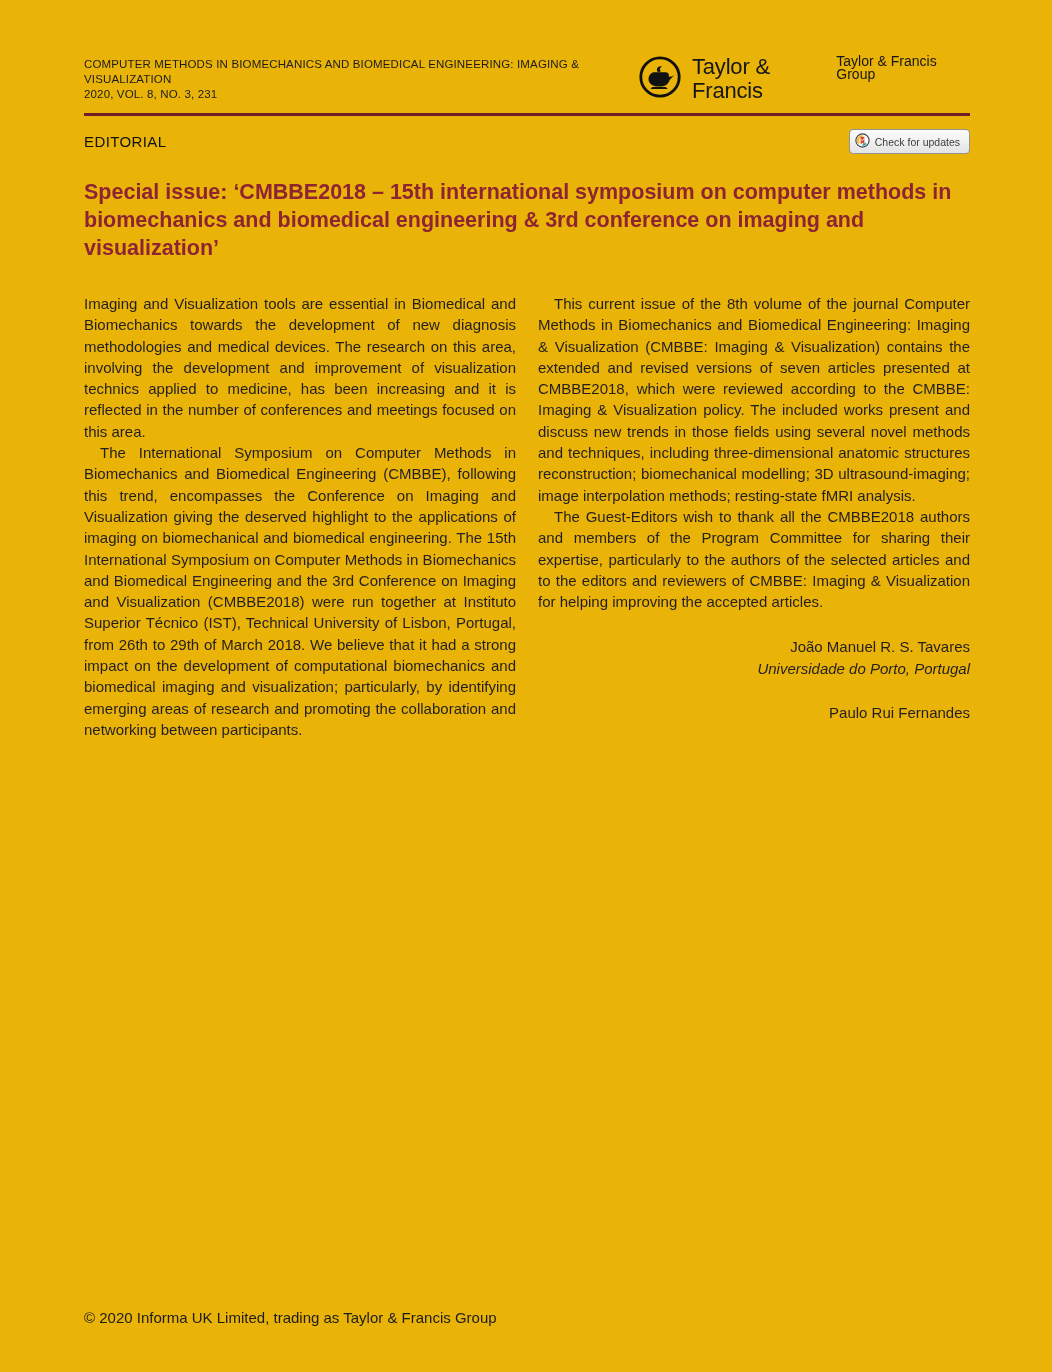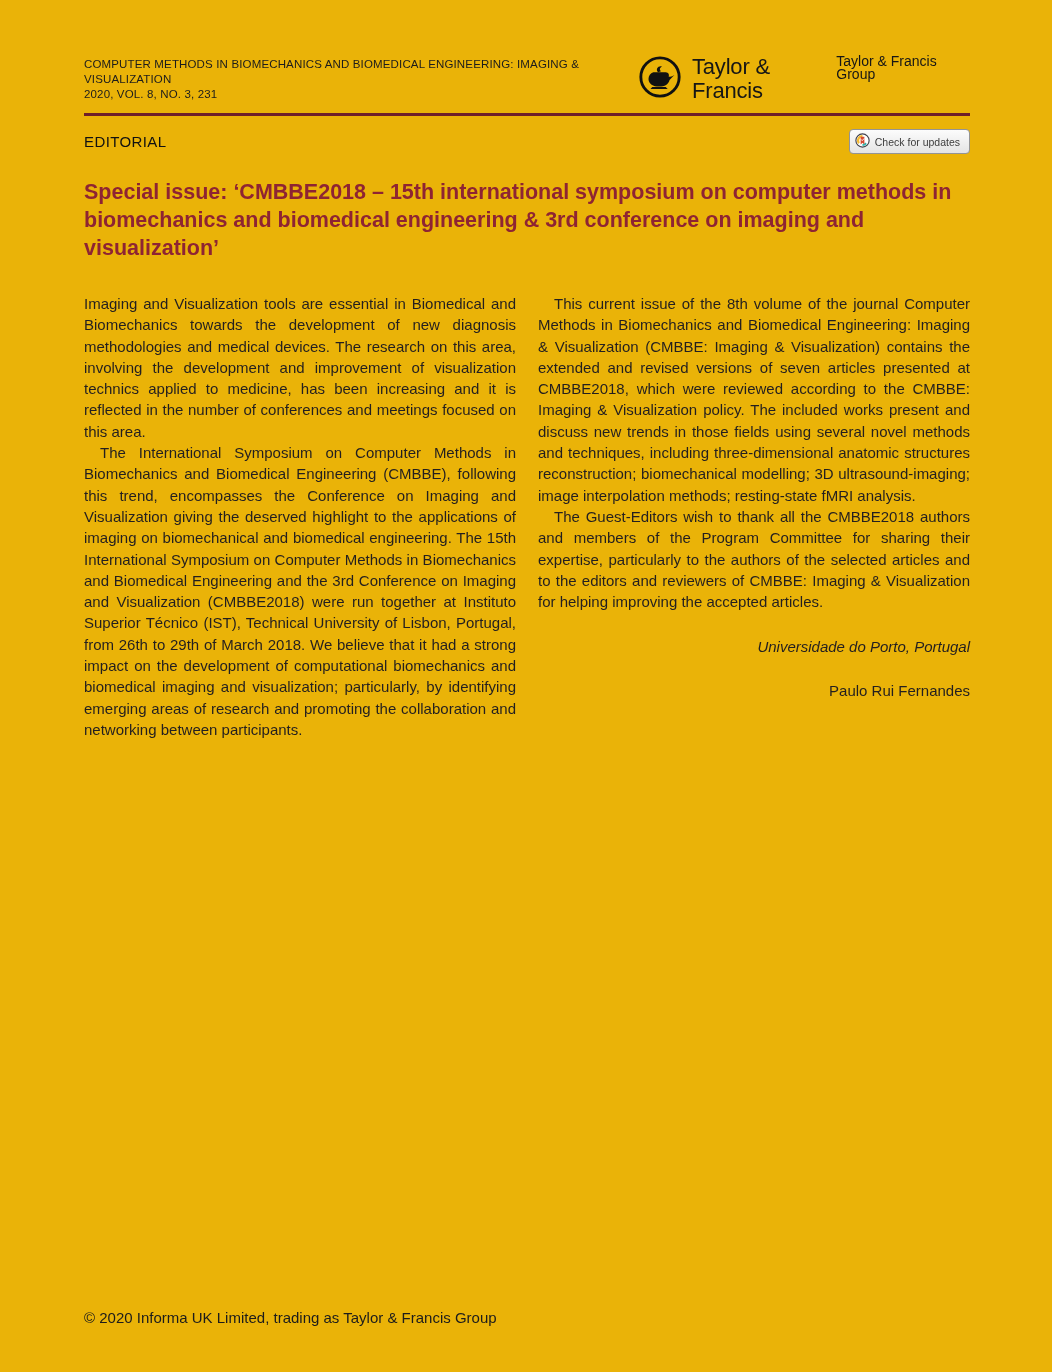--- a/index.html
+++ b/index.html
@@ -150,20 +150,21 @@
   <div class="columns">
     <div class="col">
       <p class="para">Imaging and Visualization tools are essential in Biomedical and Biomechanics towards the development of new diagnosis methodologies and medical devices. The research on this area, involving the development and improvement of visualization technics applied to medicine, has been increasing and it is reflected in the number of conferences and meetings focused on this area.</p>
       <p class="para indent">The International Symposium on Computer Methods in Biomechanics and Biomedical Engineering (CMBBE), following this trend, encompasses the Conference on Imaging and Visualization giving the deserved highlight to the applications of imaging on biomechanical and biomedical engineering. The 15th International Symposium on Computer Methods in Biomechanics and Biomedical Engineering and the 3rd Conference on Imaging and Visualization (CMBBE2018) were run together at Instituto Superior Técnico (IST), Technical University of Lisbon, Portugal, from 26th to 29th of March 2018. We believe that it had a strong impact on the development of computational biomechanics and biomedical imaging and visualization; particularly, by identifying emerging areas of research and promoting the collaboration and networking between participants.</p>
     </div>
     <div class="col">
       <p class="para indent">This current issue of the 8th volume of the journal Computer Methods in Biomechanics and Biomedical Engineering: Imaging &amp; Visualization (CMBBE: Imaging &amp; Visualization) contains the extended and revised versions of seven articles presented at CMBBE2018, which were reviewed according to the CMBBE: Imaging &amp; Visualization policy. The included works present and discuss new trends in those fields using several novel methods and techniques, including three-dimensional anatomic structures reconstruction; biomechanical modelling; 3D ultrasound-imaging; image interpolation methods; resting-state fMRI analysis.</p>
       <p class="para indent">The Guest-Editors wish to thank all the CMBBE2018 authors and members of the Program Committee for sharing their expertise, particularly to the authors of the selected articles and to the editors and reviewers of CMBBE: Imaging &amp; Visualization for helping improving the accepted articles.</p>
       <div class="signatures">
         <div class="sig">
+          <div class="sig-name">João Manuel R. S. Tavares</div>
           <div class="sig-affil">Universidade do Porto, Portugal</div>
         </div>
         <div class="sig">
           <div class="sig-name">Paulo Rui Fernandes</div>
         </div>
       </div>
     </div>
   </div>
 
   <footer class="footer">© 2020 Informa UK Limited, trading as Taylor &amp; Francis Group</footer>

